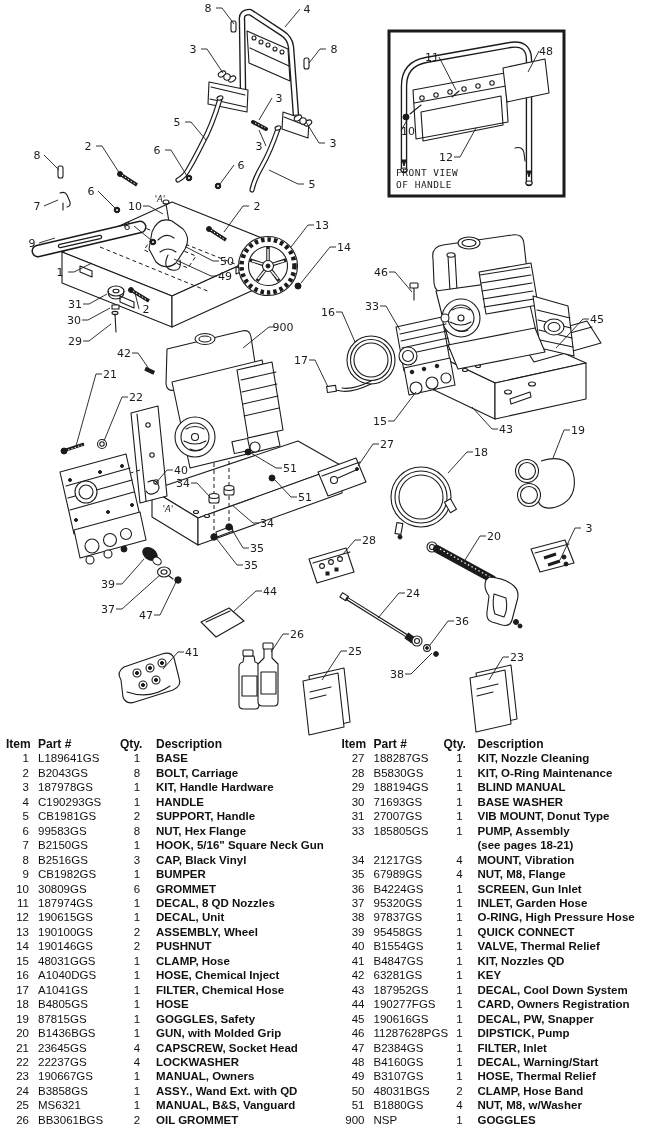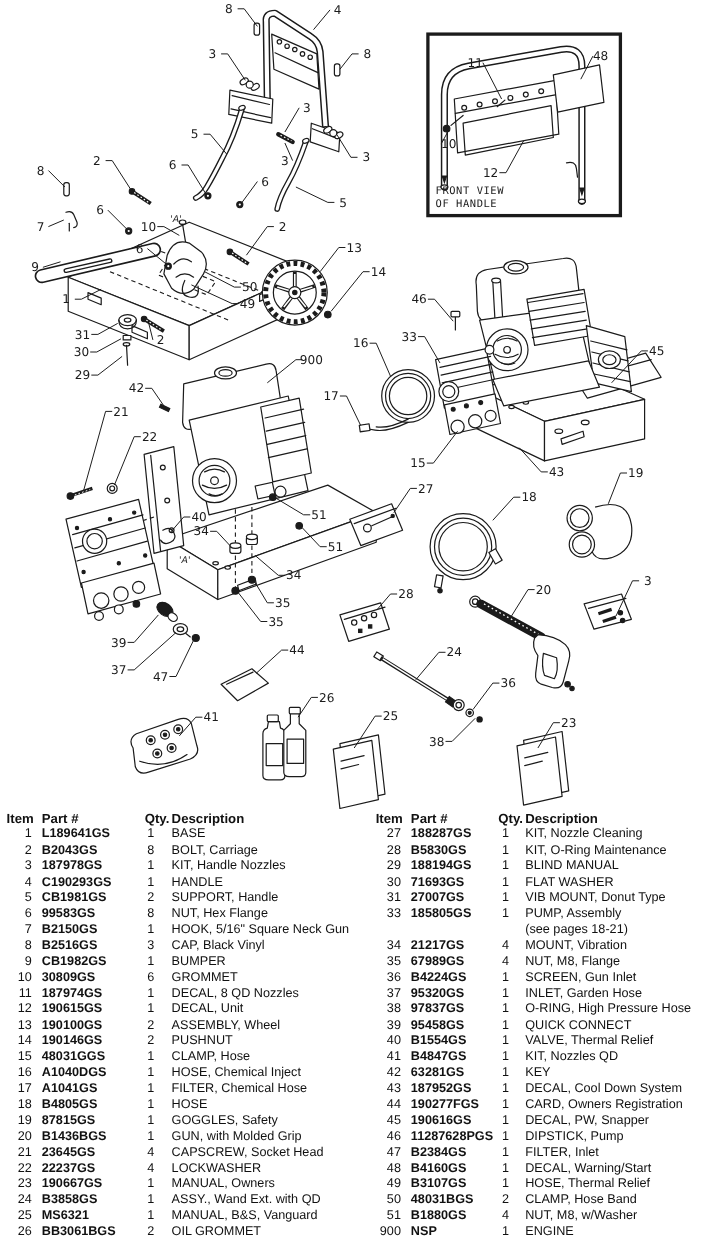--- a/index.html
+++ b/index.html
@@ -19,26 +19,26 @@
   .callout{font:11px "DejaVu Sans",sans-serif;fill:#1b1b1b;text-anchor:middle;}
   .refmark{font:italic 8.5px "DejaVu Sans",sans-serif;fill:#1b1b1b;text-anchor:middle;}
   .inset-caption{font:9.5px "DejaVu Sans Mono",monospace;fill:#1b1b1b;letter-spacing:.5px;}
   
   .tables{position:absolute;left:0;top:737px;width:637px;display:flex;}
   .ptable{display:grid;line-height:14.45px;font-size:11.5px;color:#111;align-content:start;}
   .ptable.left{margin-left:6px;width:338px;grid-template-columns:26px 88px 34px 1fr;}
   .ptable.right{margin-left:8px;width:305px;grid-template-columns:26px 76px 32px 1fr;}
   .cell{white-space:nowrap;overflow:visible;}
   .c0{text-align:right;padding-right:3px;}
-  .c1{padding-left:6px;font-weight:bold;}
+  .c1{padding-left:6px;}
   .c2{text-align:center;}
-  .c3{padding-left:2px;}
+  .c3{padding-left:2px;font-weight:bold;}
   .hdr{font-weight:bold;font-size:12px;}
   .hdr.c0{text-align:left;}
-  .hdr.c2{text-align:right;}
+  .hdr.c2{text-align:left;}
 </style>
 </head>
 <body>
 
 <div class="screen">
 
 <svg class="diagram" width="661" height="737" viewBox="0 0 661 737">
 
   <g>
     <rect x="389" y="31" width="175" height="165" fill="#fff" stroke="#1b1b1b" stroke-width="3"></rect>
@@ -588,21 +588,21 @@
         <div class="cell c1">L189641GS</div>
         <div class="cell c2">1</div>
         <div class="cell c3">BASE</div>
         <div class="cell c0">2</div>
         <div class="cell c1">B2043GS</div>
         <div class="cell c2">8</div>
         <div class="cell c3">BOLT, Carriage</div>
         <div class="cell c0">3</div>
         <div class="cell c1">187978GS</div>
         <div class="cell c2">1</div>
-        <div class="cell c3">KIT, Handle Nozzles</div>
+        <div class="cell c3">KIT, Handle Hardware</div>
         <div class="cell c0">4</div>
         <div class="cell c1">C190293GS</div>
         <div class="cell c2">1</div>
         <div class="cell c3">HANDLE</div>
         <div class="cell c0">5</div>
         <div class="cell c1">CB1981GS</div>
         <div class="cell c2">2</div>
         <div class="cell c3">SUPPORT, Handle</div>
         <div class="cell c0">6</div>
         <div class="cell c1">99583GS</div>
@@ -702,21 +702,21 @@
         <div class="cell c1">B5830GS</div>
         <div class="cell c2">1</div>
         <div class="cell c3">KIT, O-Ring Maintenance</div>
         <div class="cell c0">29</div>
         <div class="cell c1">188194GS</div>
         <div class="cell c2">1</div>
         <div class="cell c3">BLIND MANUAL</div>
         <div class="cell c0">30</div>
         <div class="cell c1">71693GS</div>
         <div class="cell c2">1</div>
-        <div class="cell c3">FLAT WASHER</div>
+        <div class="cell c3">BASE WASHER</div>
         <div class="cell c0">31</div>
         <div class="cell c1">27007GS</div>
         <div class="cell c2">1</div>
         <div class="cell c3">VIB MOUNT, Donut Type</div>
         <div class="cell c0">33</div>
         <div class="cell c1">185805GS</div>
         <div class="cell c2">1</div>
         <div class="cell c3">PUMP, Assembly</div>
         <div class="cell c0"></div>
         <div class="cell c1"></div>
@@ -790,17 +790,17 @@
         <div class="cell c1">48031BGS</div>
         <div class="cell c2">2</div>
         <div class="cell c3">CLAMP, Hose Band</div>
         <div class="cell c0">51</div>
         <div class="cell c1">B1880GS</div>
         <div class="cell c2">4</div>
         <div class="cell c3">NUT, M8, w/Washer</div>
         <div class="cell c0">900</div>
         <div class="cell c1">NSP</div>
         <div class="cell c2">1</div>
-        <div class="cell c3">ENGINE</div>
+        <div class="cell c3">GOGGLES</div>
       </div>
 </div>
 
 </div>
 
 </body></html>

